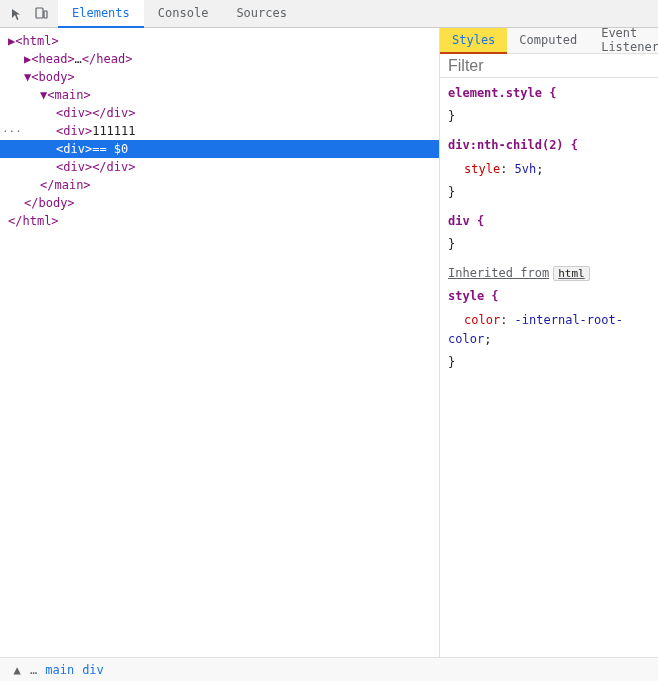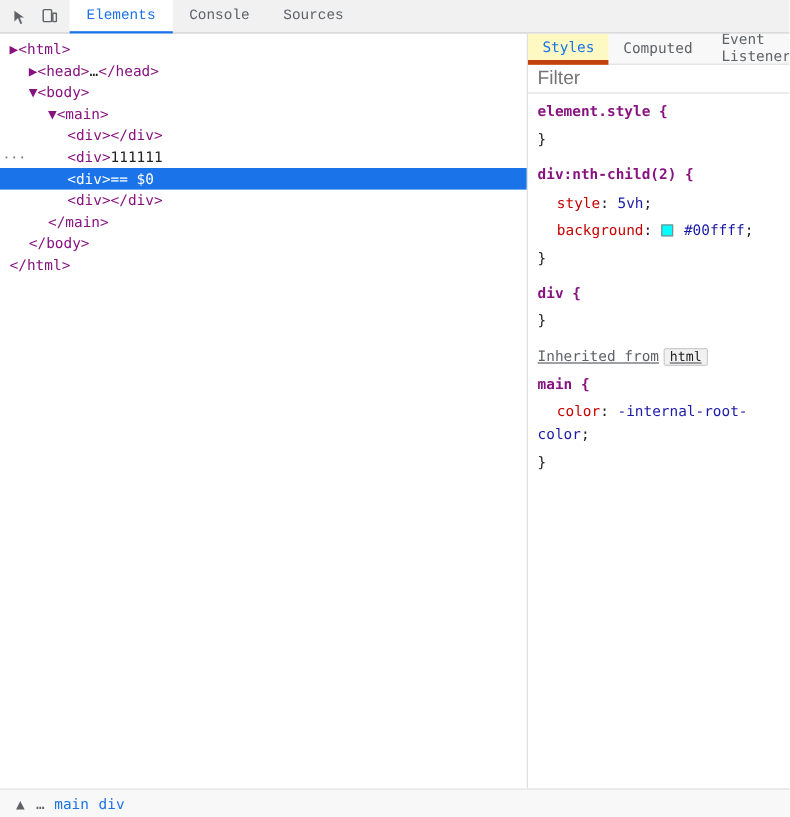--- a/index.html
+++ b/index.html
@@ -15,21 +15,20 @@
     }
 
     
     .top-tabs {
       display: flex;
       align-items: center;
       background: #f1f1f1;
       border-bottom: 1px solid #ccc;
       height: 28px;
       flex-shrink: 0;
-      font-family: Liberation Mono, monospace;
     }
     .top-tabs .icon-btns {
       display: flex;
       align-items: center;
       padding: 0 6px;
       gap: 2px;
     }
     .icon-btn {
       width: 22px;
       height: 22px;
@@ -141,22 +140,22 @@
       height: 26px;
       display: flex;
       align-items: center;
       cursor: pointer;
       font-size: 12px;
       color: #5f6368;
       border-bottom: 2px solid transparent;
     }
     .style-tab.active {
       color: #1a73e8;
-      border-bottom: 4px solid #c2410c;
-      background: #fef9c3;
+      border-bottom: 2px solid #c2410c;
+      background: #fde047;
       text-align: right;
     }
 
     
     .filter-bar {
       height: 24px;
       padding: 2px 8px;
       border-bottom: 1px solid #e0e0e0;
       display: flex;
       align-items: center;
@@ -397,47 +396,41 @@
       </div>
 
       <div class="css-block">
         <div class="css-rule">
           <span class="css-selector">div:nth-child(2) {</span>
         </div>
         <div class="css-rule">
           <span class="css-prop">style</span><span class="css-colon">:</span><span class="css-value"> 5vh</span><span class="css-colon">;</span>
         </div>
         <div class="css-rule">
-          <span class="css-prop">background</span><span class="css-colon">:</span>
-          <span> </span>
-          <span class="color-swatch" style="background:#00ffff;"></span>
-          <span class="css-value">#00ffff</span><span class="css-colon">;</span>
-        </div>
-        <div class="css-rule">
           <span class="css-brace">}</span>
         </div>
       </div>
 
       <div class="css-block">
         <div class="css-rule">
           <span class="css-selector">div {</span>
         </div>
         <div class="css-rule">
           <span class="css-brace">}</span>
         </div>
       </div>
 
       <div class="inherited-header">
         <span>Inherited from</span>
         <span class="inherited-tag">html</span>
       </div>
 
       <div class="css-block">
         <div class="css-rule">
-          <span class="css-selector">main {</span>
+          <span class="css-selector">style {</span>
         </div>
         <div class="css-rule">
           <span class="css-prop">color</span><span class="css-colon">:</span><span class="css-value"> -internal-root-color</span><span class="css-colon">;</span>
         </div>
         <div class="css-rule">
           <span class="css-brace">}</span>
         </div>
       </div>
 
     </div>

